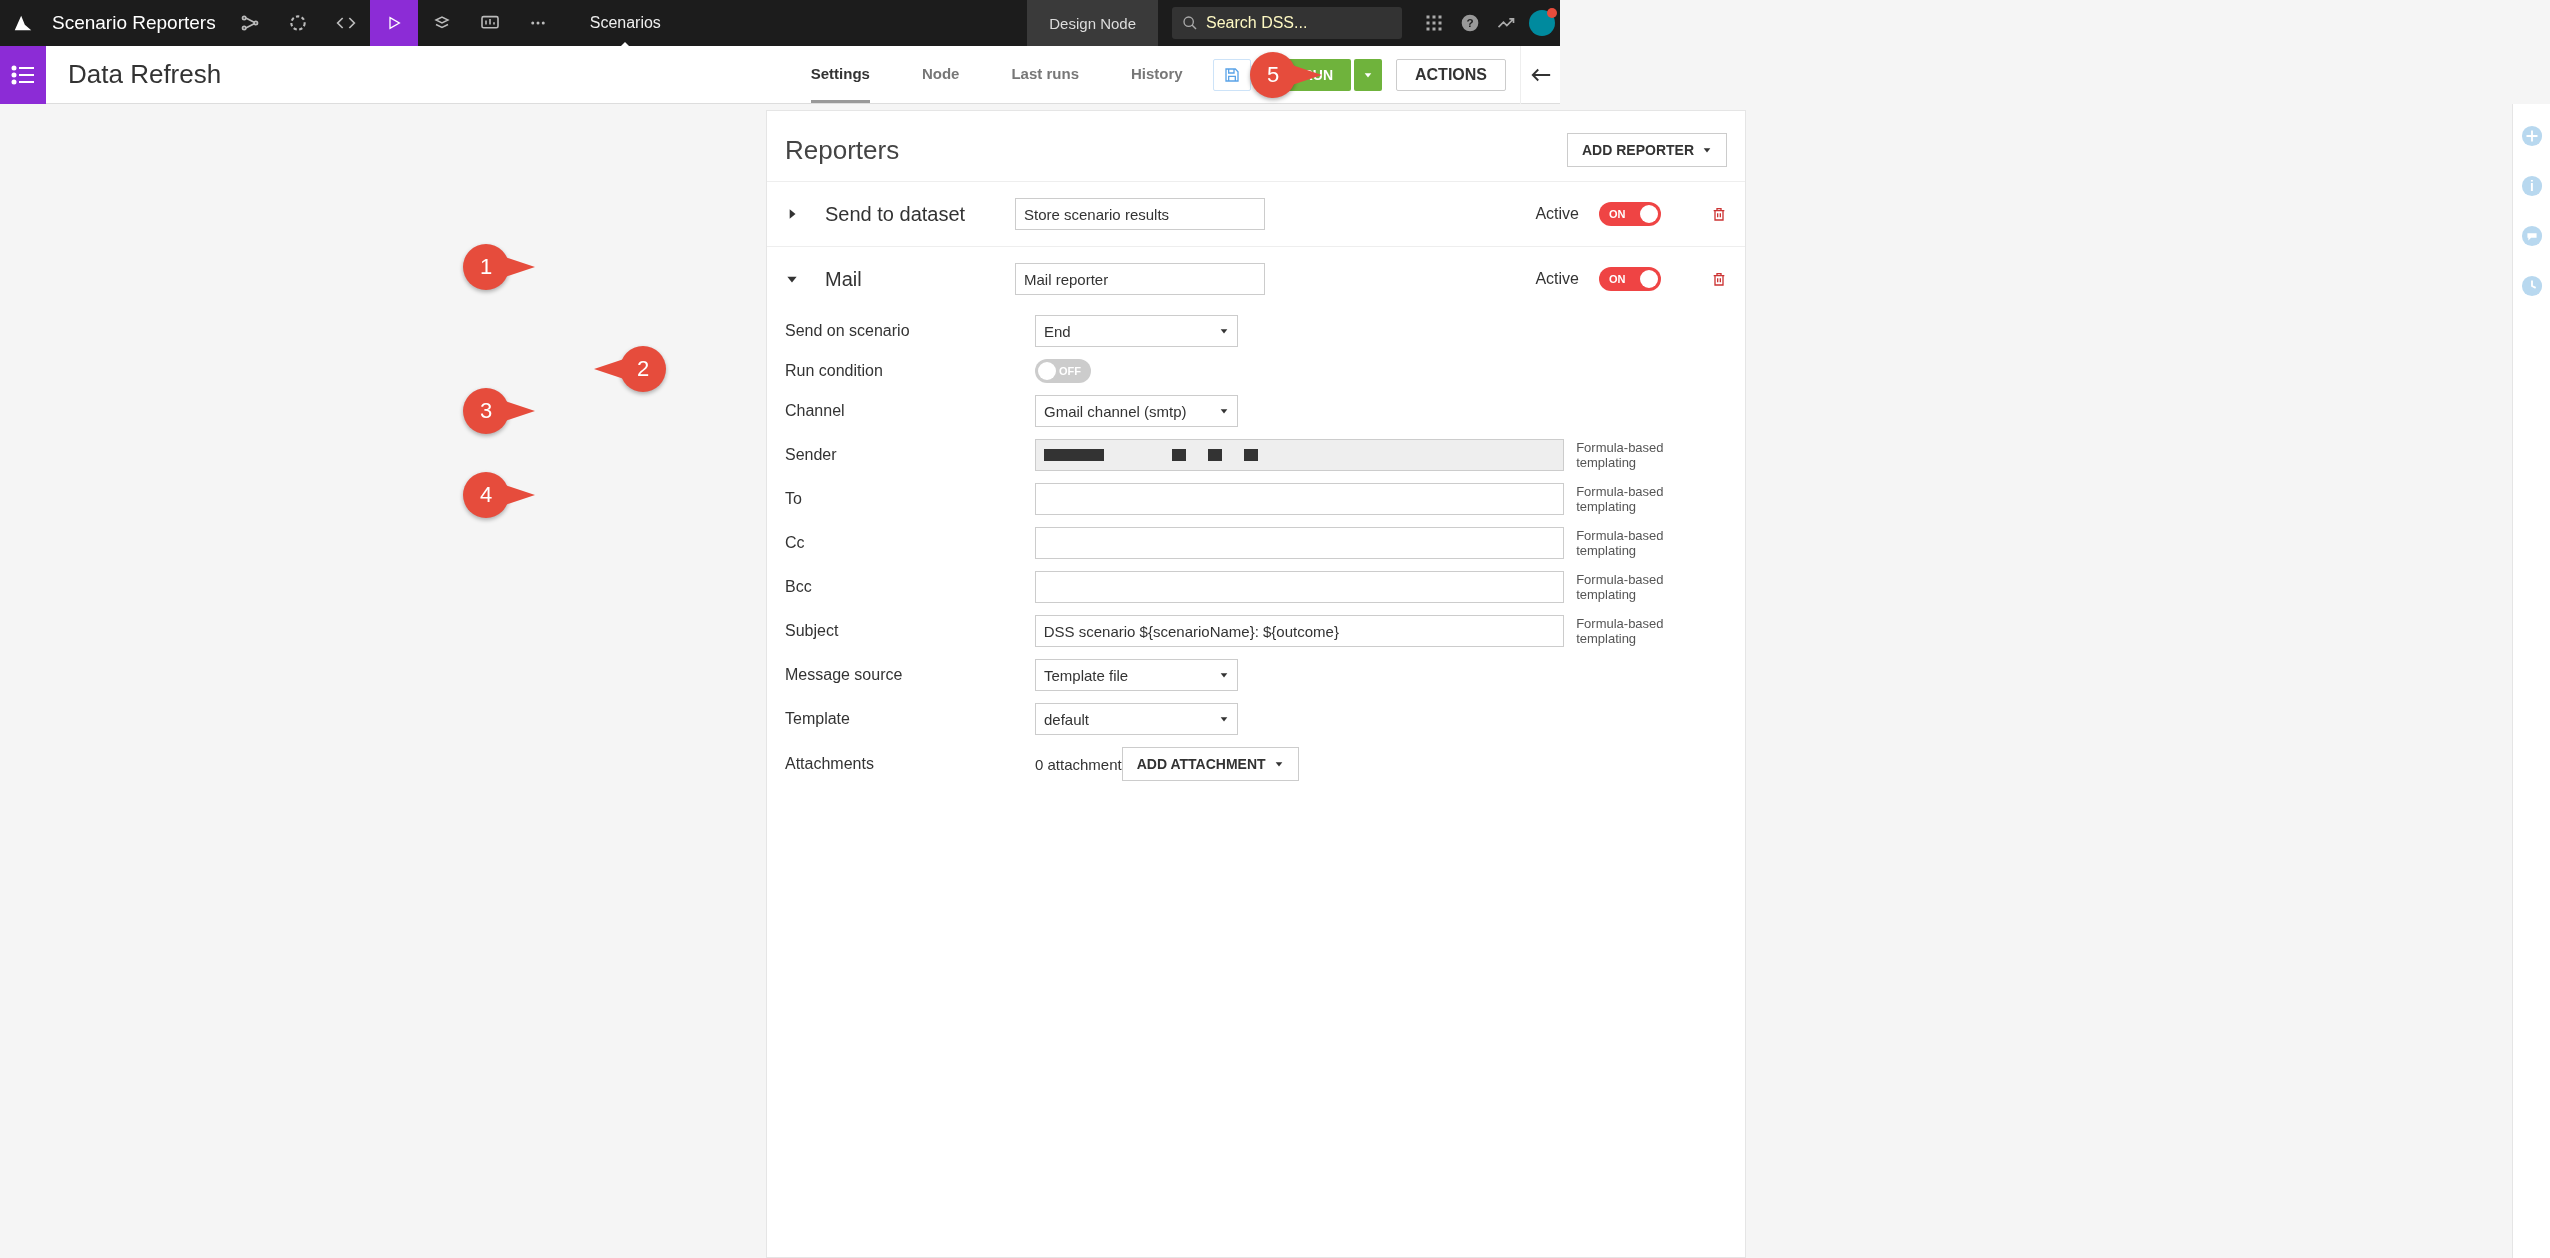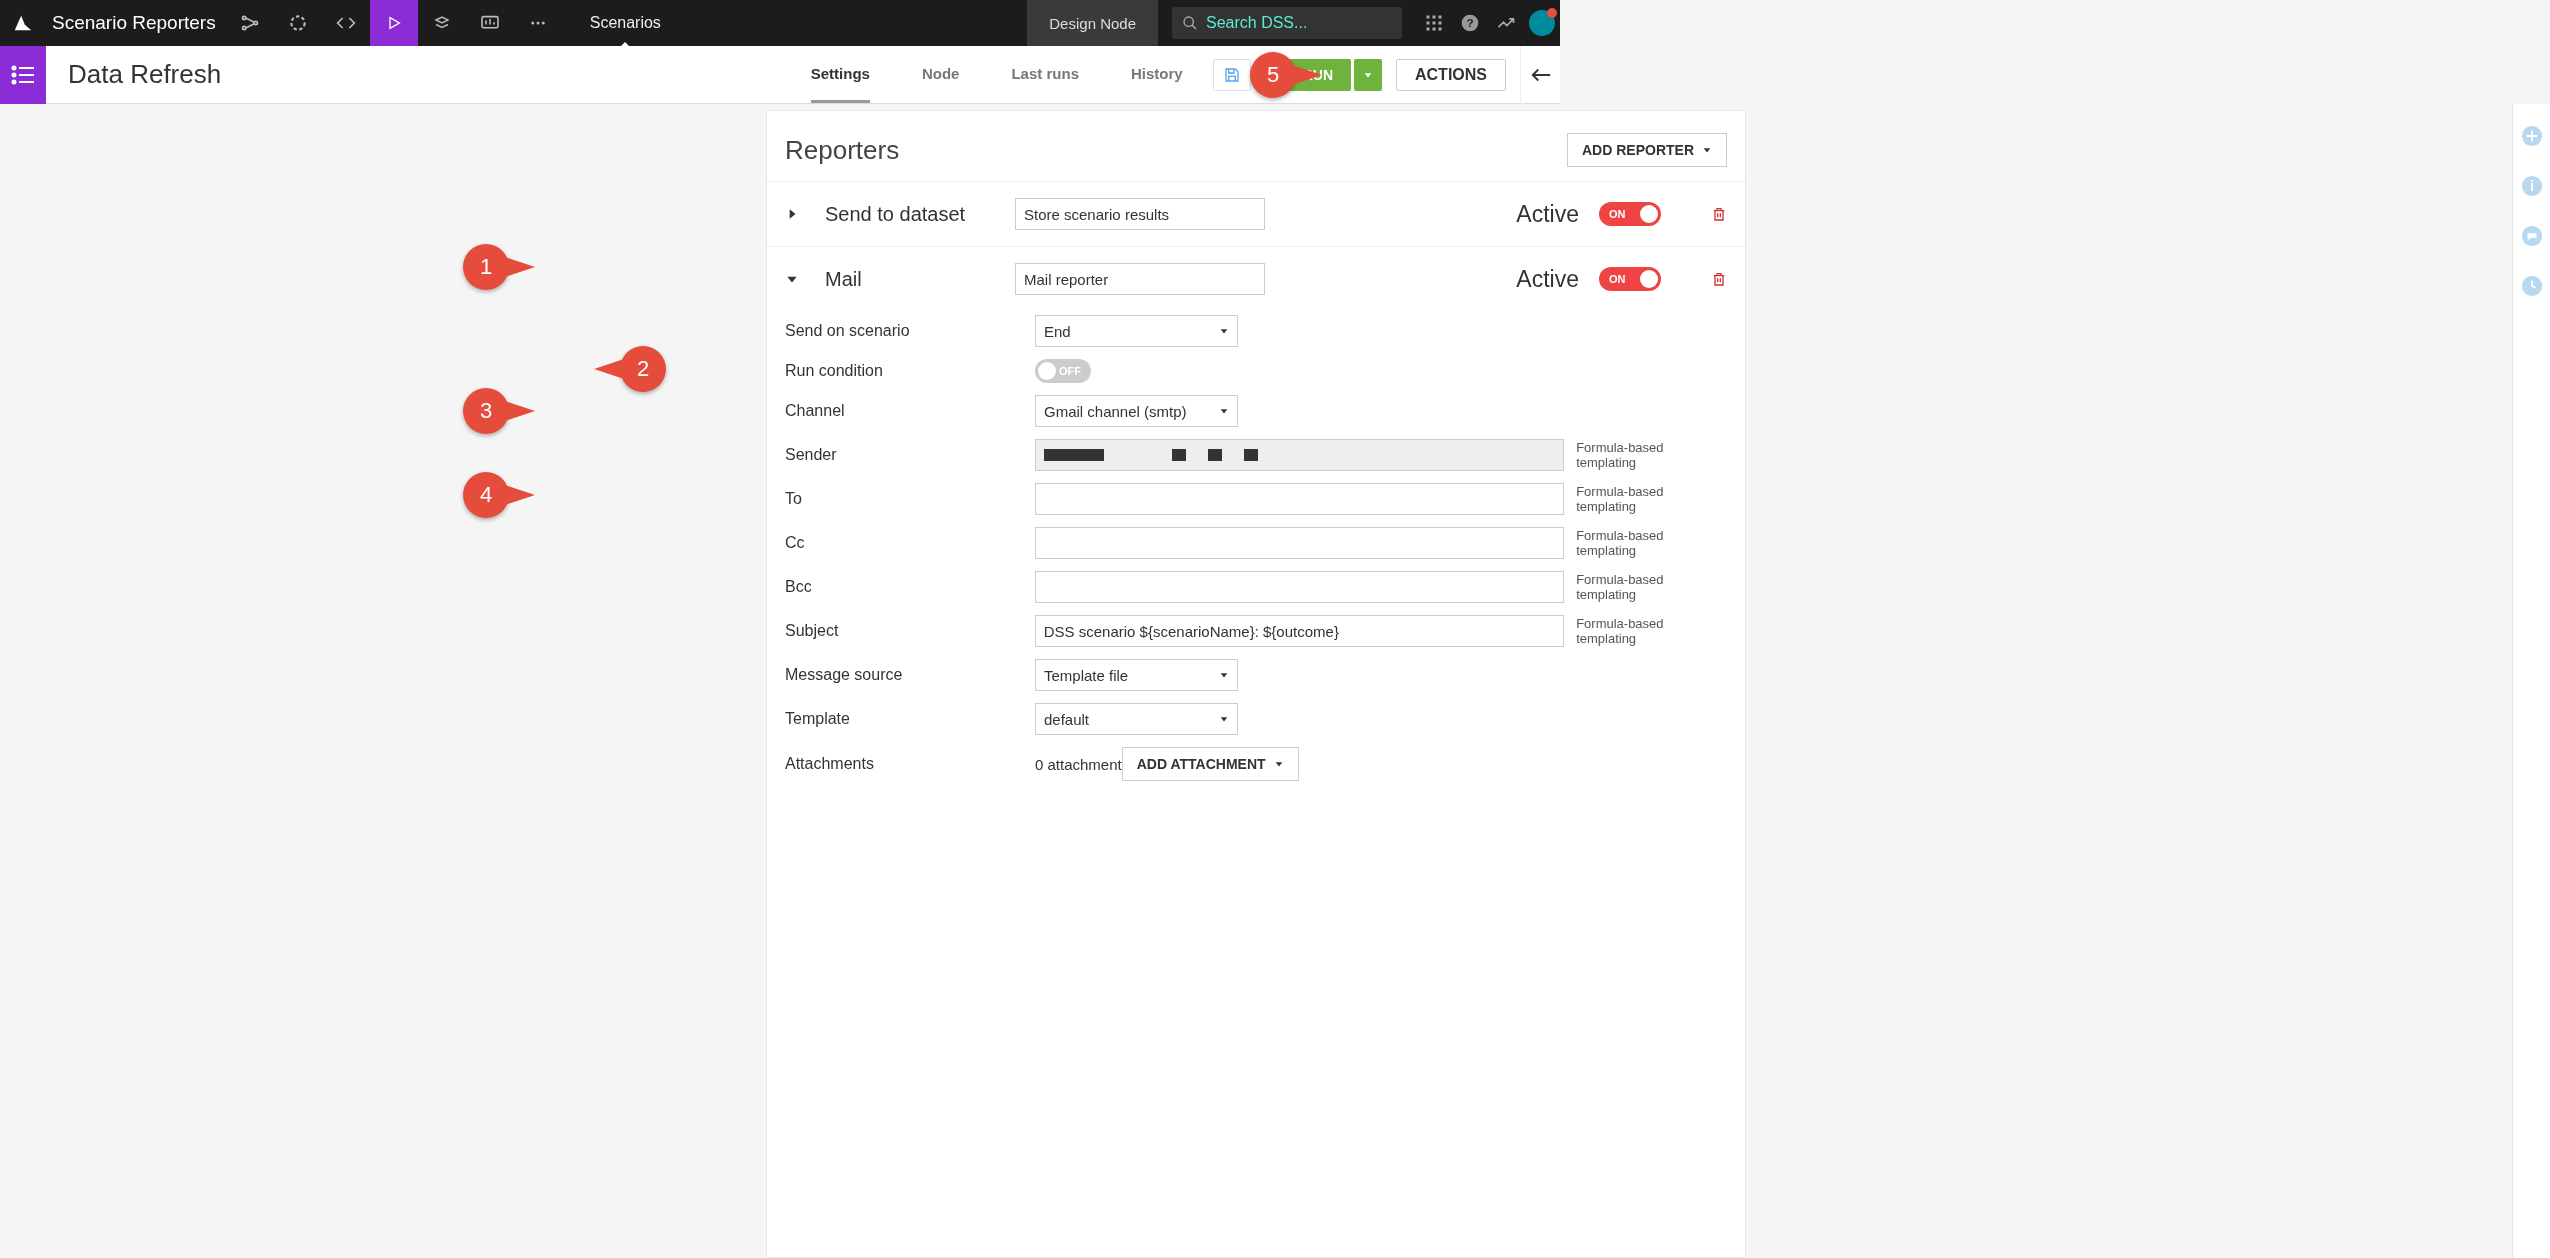--- a/index.html
+++ b/index.html
@@ -44,21 +44,21 @@
 .panel { background:#fff; width:980px; margin-top:6px; border:1px solid #e5e5e5; padding:22px 0 40px 0; }
 .panel-hdr { display:flex; align-items:center; justify-content:space-between; padding:0 18px 14px 18px; }
 .panel-hdr h2 { font-size:26px; color:#444; font-weight:400; }
 .add-btn { border:1px solid #ccc; background:#fff; padding:8px 14px; font-weight:700; color:#333; font-size:14px; display:flex; align-items:center; gap:8px; cursor:pointer; }
 
 .reporter-row { border-top:1px solid #eee; padding:16px 18px; display:flex; align-items:center; gap:20px; }
 .reporter-row .chev { width:20px; color:#333; cursor:pointer;}
 .reporter-row .rtitle { font-size:20px; color:#333; width:170px; }
 .reporter-row .name-input { width:250px; height:32px; border:1px solid #ccc; padding:0 8px; font-size:15px; color:#333; }
 .reporter-row .rspacer { flex:1; }
-.reporter-row .active-lbl { font-size:23px; color:#333; }
+.reporter-row .active-lbl { font-size:16px; color:#333; }
 .reporter-row .trash { color:#c33; cursor:pointer; margin-left:30px;}
 
 .toggle { width:62px; height:24px; border-radius:12px; position:relative; cursor:pointer; display:flex; align-items:center;}
 .toggle.on { background:#ef4444; justify-content:flex-start; }
 .toggle.on span { color:#fff; font-size:11px; font-weight:700; margin-left:10px; }
 .toggle.on::after { content:""; position:absolute; right:3px; top:3px; width:18px; height:18px; border-radius:50%; background:#fff; }
 .toggle.off { background:#ccc; justify-content:flex-end; }
 .toggle.off span { color:#fff; font-size:11px; font-weight:700; margin-right:10px; }
 .toggle.off::after { content:""; position:absolute; left:3px; top:3px; width:18px; height:18px; border-radius:50%; background:#fff; }
 
@@ -139,21 +139,21 @@
       </div>
   </div>
   <div class="scenarios-lbl">Scenarios</div>
   <div class="spacer"></div>
   <div class="design-node">Design Node</div>
   <div class="search">
     <svg width="16" height="16" viewBox="0 0 24 24" fill="none" stroke="#aaa" stroke-width="2">
         <circle cx="10" cy="10" r="7"></circle>
         <path d="M21 21 L15 15"></path>
       </svg>
-    <span style="color:#5eead4">Search DSS...</span>
+    <span style="color:#fef9c3">Search DSS...</span>
   </div>
   <div class="right-ic">
       <svg width="18" height="18" viewBox="0 0 24 24" fill="#aaa">
         <rect x="2" y="2" width="4" height="4"></rect>
         <rect x="10" y="2" width="4" height="4"></rect>
         <rect x="18" y="2" width="4" height="4"></rect>
         <rect x="2" y="10" width="4" height="4"></rect>
         <rect x="10" y="10" width="4" height="4"></rect>
         <rect x="18" y="10" width="4" height="4"></rect>
         <rect x="2" y="18" width="4" height="4"></rect>

